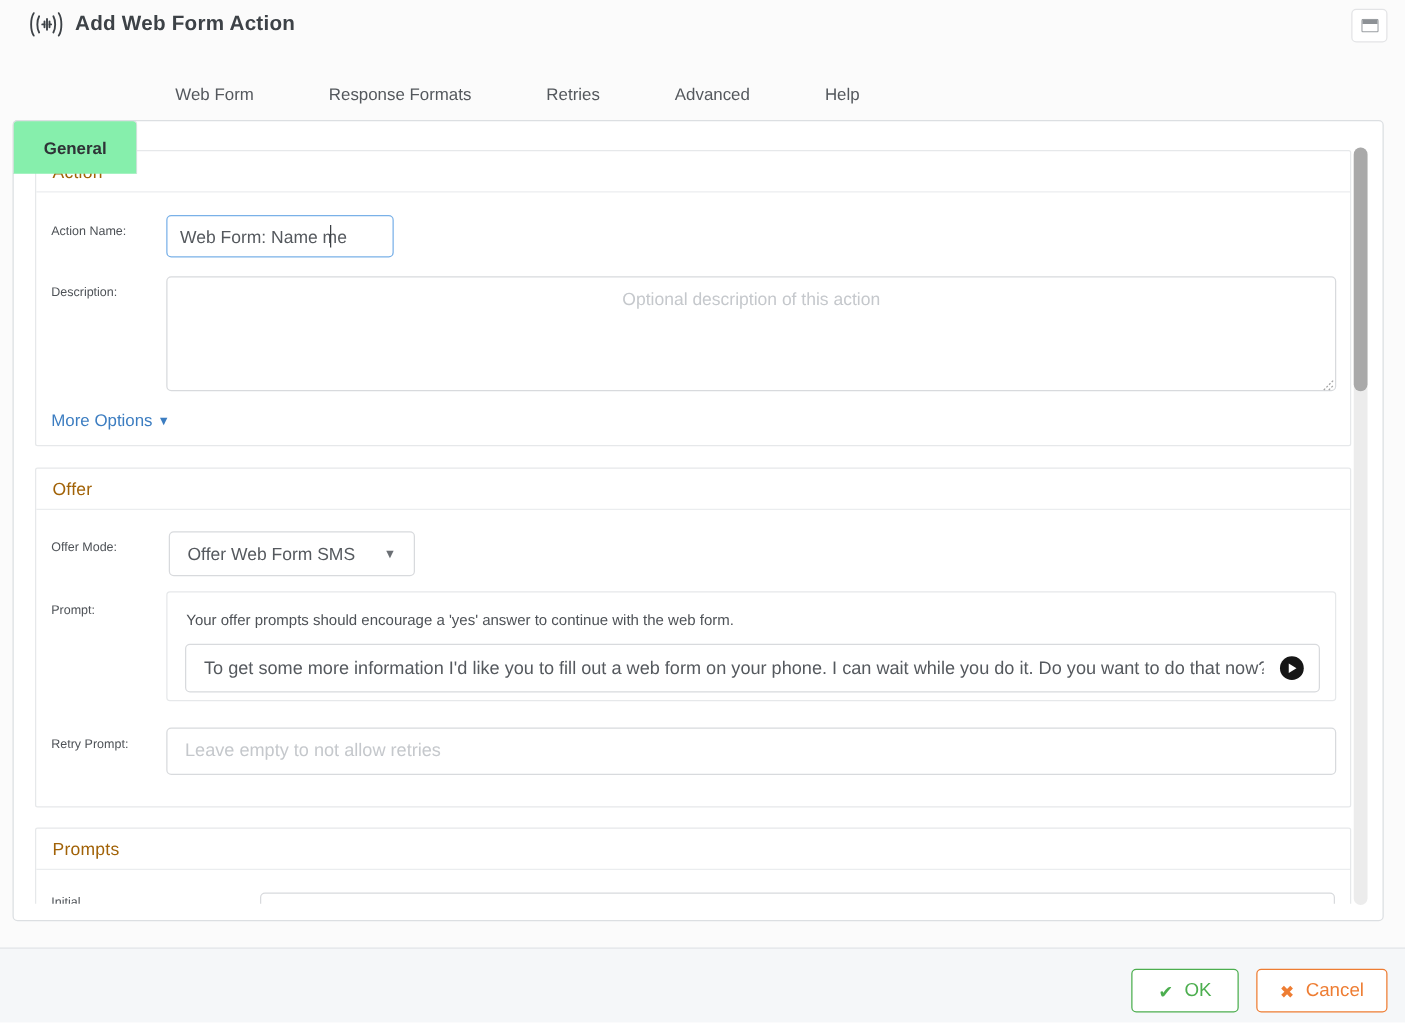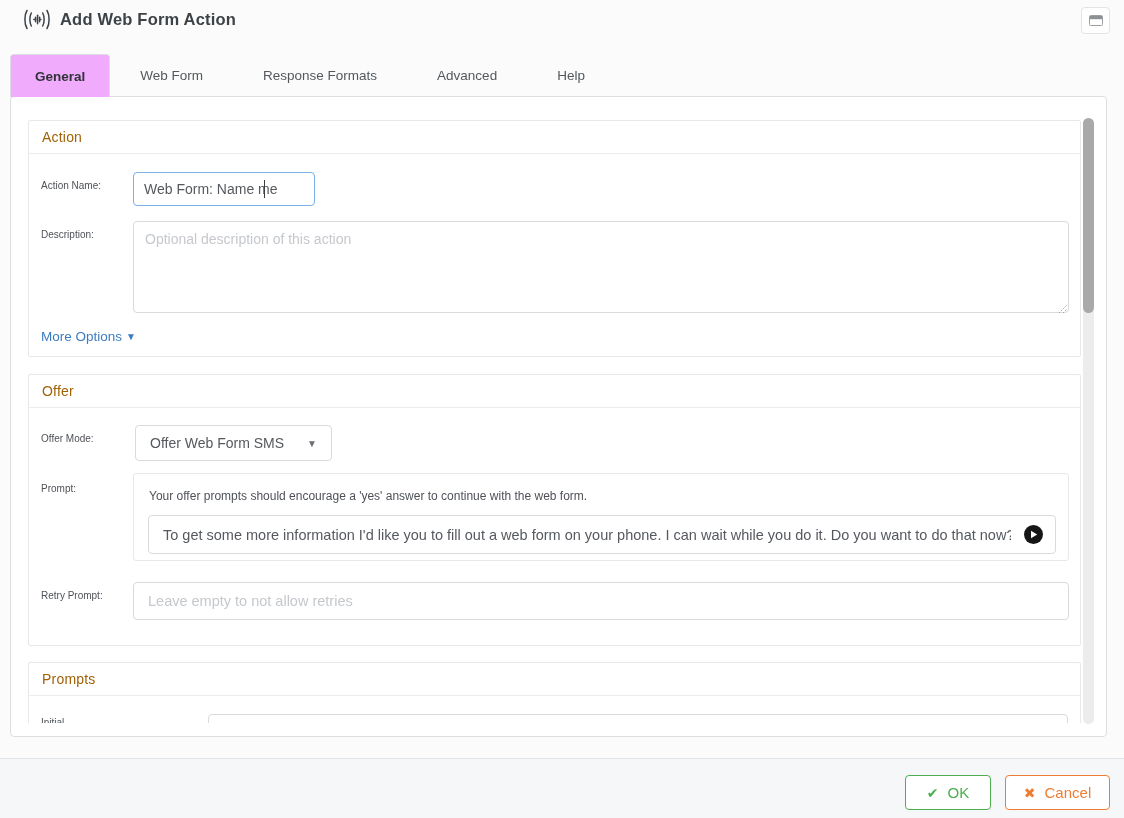--- a/index.html
+++ b/index.html
@@ -22,24 +22,24 @@
     display:flex; align-items:center; justify-content:center; cursor:pointer;
   }
 
   
   .tabbar { position:absolute; top:54px; left:10px; height:42px; display:flex; align-items:stretch; z-index:3; }
   .tab {
     display:flex; align-items:center; padding:0 30px;
     font-size:13.5px; color:#54585d; cursor:pointer; white-space:nowrap;
   }
   .tab.active {
-    padding:0 24px; background:#f0abfc;
+    padding:0 24px; background:#86efac;
     border:1px solid #dcdfe2; border-bottom:none;
     border-radius:4px 4px 0 0;
-    font-weight:bold; color:#2f3337; height:43px;
+    font-weight:bold; color:#2f3337; height:43px;margin-top:42px;
   }
 
   
   .panel {
     position:absolute; top:96px; left:10px; width:1097px; height:641px;
     background:#fff; border:1px solid #dcdfe2; border-radius:4px; z-index:2;
   }
   .scroll-area {
     position:absolute; top:21px; left:17px; width:1054px; height:605px;
     overflow:hidden;
@@ -153,38 +153,39 @@
         <rect x="1" y="1" width="12" height="3.2" fill="#8d9195"></rect>
       </svg>
     </span>
   </div>
 </div>
 
 <div class="tabbar">
   <div class="tab active">General</div>
   <div class="tab">Web Form</div>
   <div class="tab">Response Formats</div>
+  <div class="tab">Retries</div>
   <div class="tab">Advanced</div>
   <div class="tab">Help</div>
 </div>
 
 <div class="panel">
   <div class="scroll-area">
 
     <div class="section sec-action">
       <div class="section-hd">Action</div>
 
       <span class="flabel" style="left:12px; top:59px;">Action Name:</span>
       <span style="position:absolute; left:104px; top:51px; width:182px; height:34px;">
         <input class="tinput focus-blue" style="width: 182px; height: 34px;" value="Web Form: Name me">
         <span class="caret-line"></span>
       </span>
 
       <span class="flabel" style="left:12px; top:108px;">Description:</span>
-      <textarea class="tarea" style="position: absolute; left: 104px; top: 100px; width: 936px; height: 92px;" placeholder="Optional description of this action"></textarea>
+      <textarea class="tarea" style="position: absolute; left: 104px; top: 100px; width: 936px; height: 92px; text-align: center;" placeholder="Optional description of this action"></textarea>
       <span class="resize-handle" style="left:1028px; top:179px;">
         <svg width="11" height="11" viewBox="0 0 11 11" stroke="#a3a3a3" stroke-width="1" stroke-dasharray="1.6 1.4">
           <line x1="2" y1="10" x2="10" y2="2"></line>
           <line x1="6" y1="10" x2="10" y2="6"></line>
         </svg>
       </span>
 
       <span class="link-blue" style="position:absolute; left:12px; top:208px;">
         <span>More Options</span><span class="dn-caret">▼</span>
       </span>

